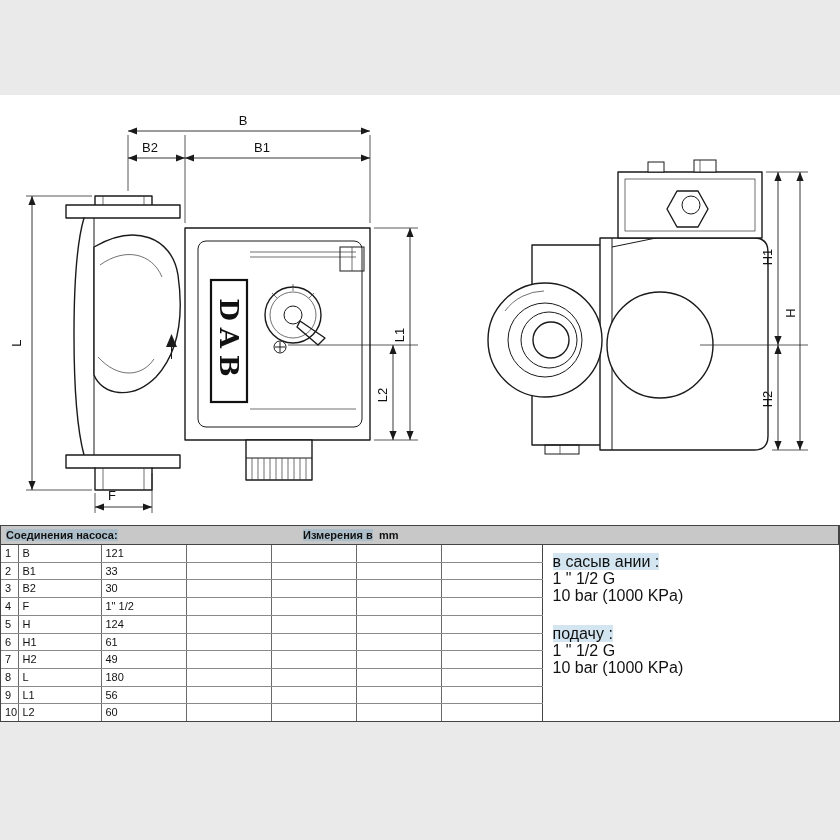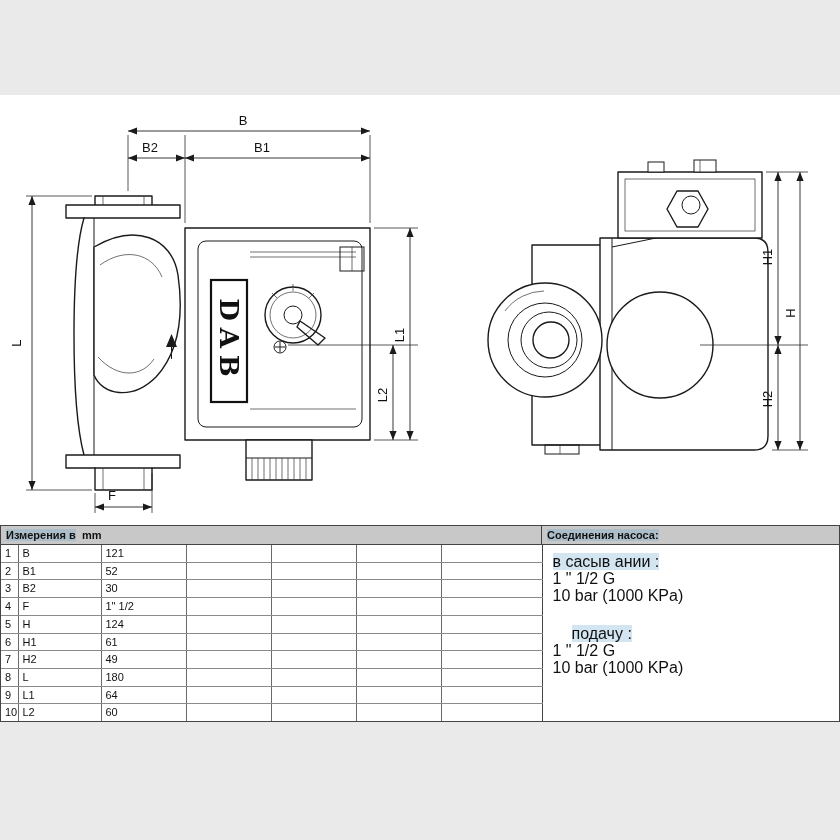--- a/index.html
+++ b/index.html
@@ -24,21 +24,21 @@
   .th{font-size:11px;font-weight:bold;color:#111;line-height:18px;padding-left:5px;box-sizing:border-box;white-space:pre;}
   .th-left{width:541px;border-right:1px solid #444;}
   .th-right{flex:1;}
   .tb{display:flex;}
   table.dims{border-collapse:collapse;table-layout:fixed;width:541px;}
   table.dims td{border-right:1px solid #6a6a6a;border-bottom:1px solid #8a8a8a;height:16.7px;line-height:16.7px;font-size:11px;color:#111;padding:0 0 0 4px;overflow:hidden;white-space:nowrap;}
   table.dims tr:last-child td{border-bottom:none;}
   table.dims td.lastcol{border-right:1px solid #444;}
   .conn{flex:1;padding:8px 0 0 10px;font-size:16px;color:#111;}
   .conn p{margin:0;line-height:17px;white-space:pre;}
-  .conn p.gap{margin-top:21px;margin-left:19px;}
+  .conn p.gap{margin-top:21px;}
   .hl{background:rgba(110,170,205,0.30);}
 </style>
 </head>
 <body>
 
 <div class="page">
   <div class="content">
 
     <svg class="drawing-svg" width="840" height="430" viewBox="0 0 840 430">
       <defs>
@@ -178,22 +178,22 @@
         <text class="dimtxt" transform="rotate(-90,772,162)" x="772" y="162" text-anchor="middle">H1</text>
         <line class="dim" x1="778" y1="250" x2="778" y2="355" marker-start="url(#mS)" marker-end="url(#mE)"></line>
         <text class="dimtxt" transform="rotate(-90,772,304)" x="772" y="304" text-anchor="middle">H2</text>
         <line class="dim" x1="800" y1="77" x2="800" y2="355" marker-start="url(#mS)" marker-end="url(#mE)"></line>
         <text class="dimtxt" transform="rotate(-90,795,218)" x="795" y="218" text-anchor="middle">H</text>
       </g>
     </svg>
 
     <div class="tablewrap">
       <div class="thead">
+        <div class="th th-right"><span class="hl">Соединения насоса:</span></div>
         <div class="th th-left"><span class="hl">Измерения в</span><span>  mm</span></div>
-        <div class="th th-right"><span class="hl">Соединения насоса:</span></div>
       </div>
       <div class="tb">
         <table class="dims">
           <colgroup>
               <col style="width:17px">
               <col style="width:83px">
               <col style="width:85px">
               <col style="width:85px">
               <col style="width:85px">
               <col style="width:85px">
@@ -205,21 +205,21 @@
                 <td>B</td>
                 <td>121</td>
                 <td></td>
                 <td></td>
                 <td></td>
                 <td class="lastcol"></td>
               </tr>
             <tr>
                 <td>2</td>
                 <td>B1</td>
-                <td>52</td>
+                <td>33</td>
                 <td></td>
                 <td></td>
                 <td></td>
                 <td class="lastcol"></td>
               </tr>
             <tr>
                 <td>3</td>
                 <td>B2</td>
                 <td>30</td>
                 <td></td>
@@ -268,21 +268,21 @@
                 <td>L</td>
                 <td>180</td>
                 <td></td>
                 <td></td>
                 <td></td>
                 <td class="lastcol"></td>
               </tr>
             <tr>
                 <td>9</td>
                 <td>L1</td>
-                <td>64</td>
+                <td>56</td>
                 <td></td>
                 <td></td>
                 <td></td>
                 <td class="lastcol"></td>
               </tr>
             <tr>
                 <td>10</td>
                 <td>L2</td>
                 <td>60</td>
                 <td></td>

